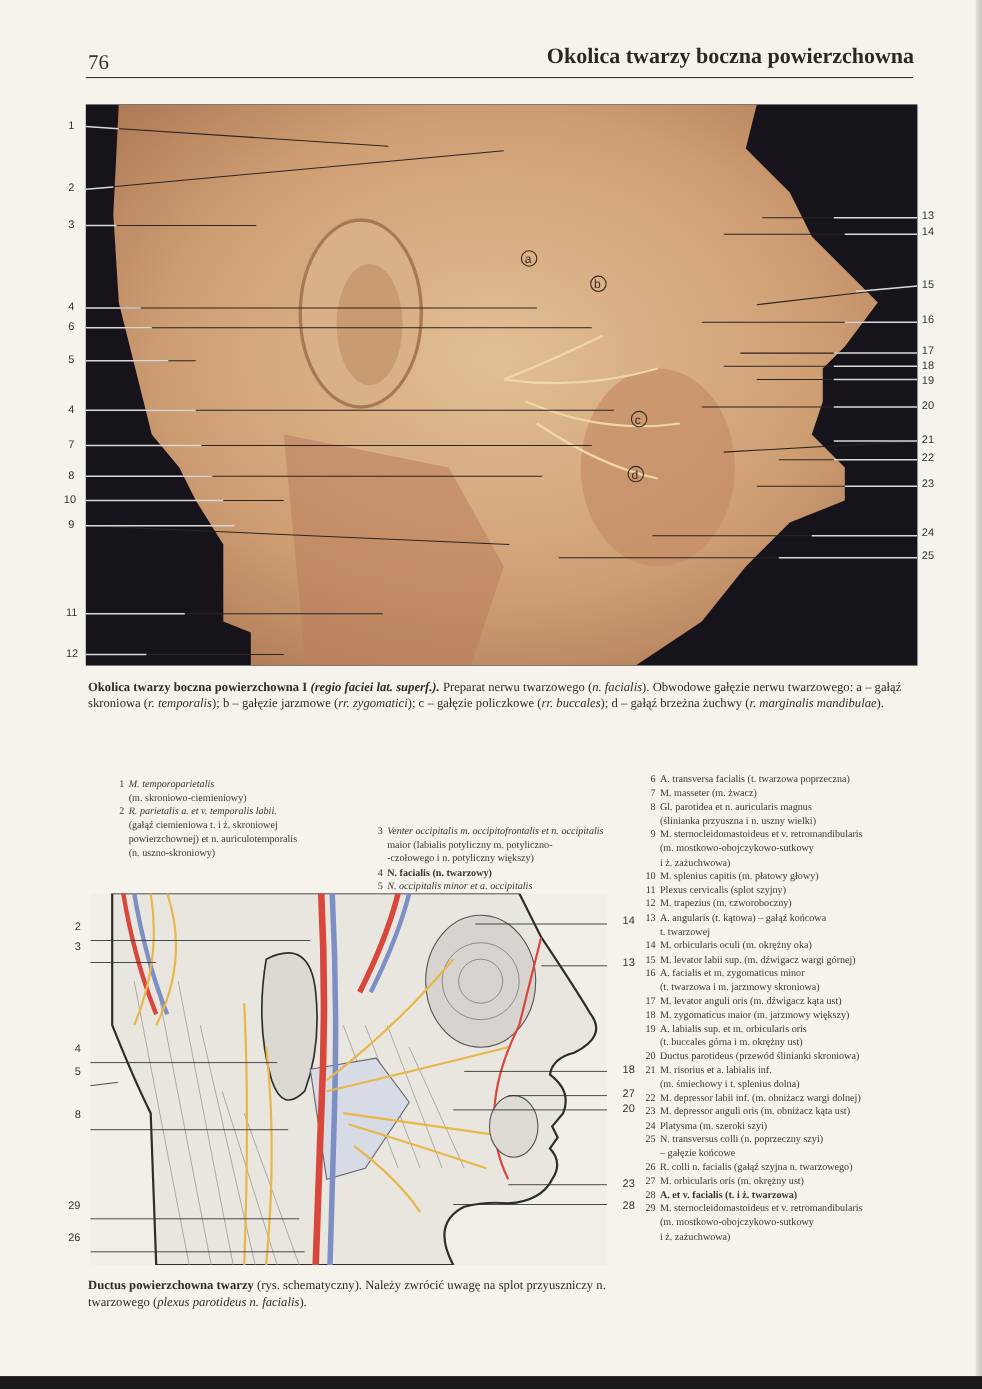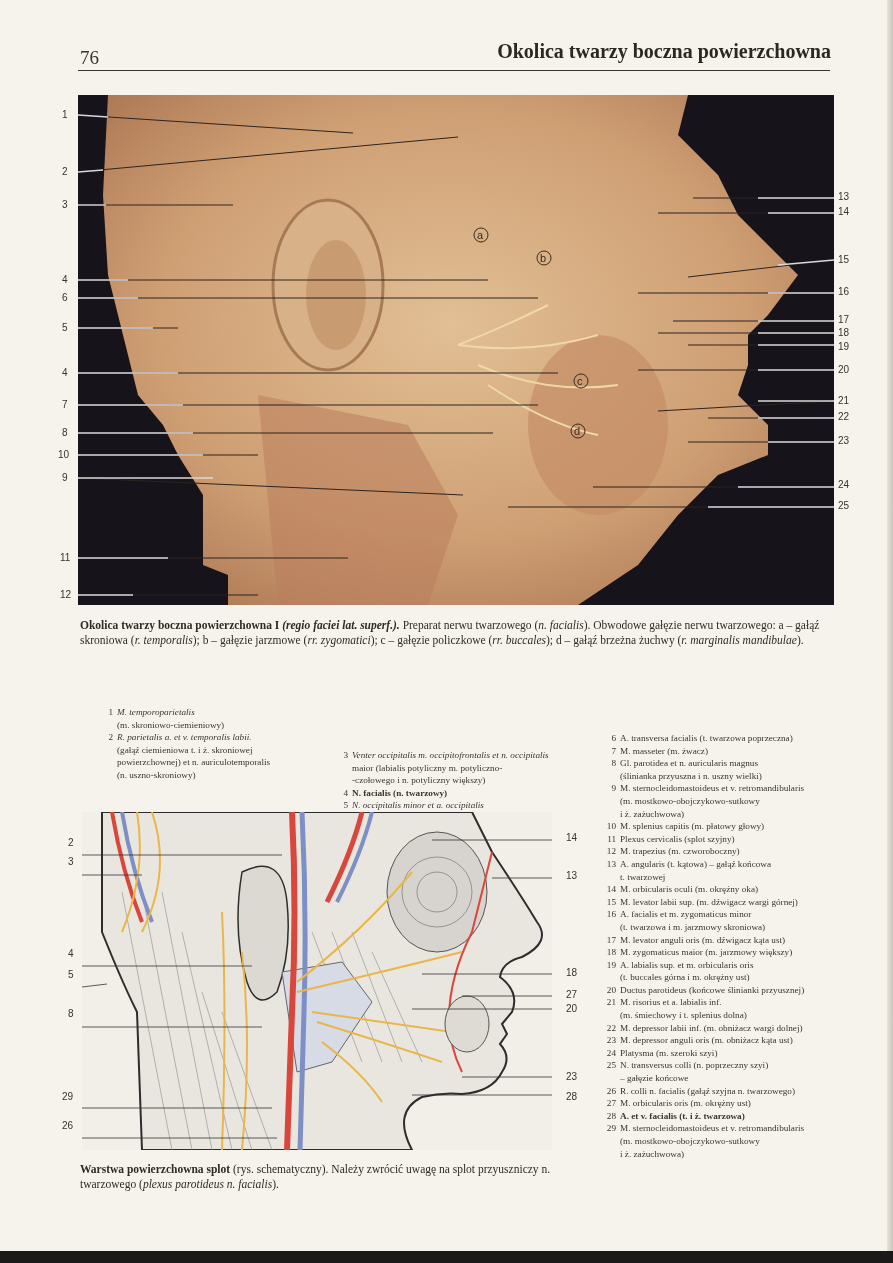--- a/index.html
+++ b/index.html
@@ -21,21 +21,21 @@
   .caption b{font-weight:bold;}
   .caption i{font-style:italic;}
   .cap1{left:80px;top:618px;width:760px;}
 
   .legend{position:absolute;font-size:9.2px;line-height:12.6px;color:#3a3430;}
   .legend .it{font-style:italic;}
   .legend .num{display:inline-block;width:12px;text-align:right;margin-right:4px;}
   .legend .cont{padding-left:16px;}
   .leg-col1{left:87px;top:706px;width:250px;margin-left:14px;}
   .leg-col2{left:336px;top:702px;width:260px;margin-top:47px;}
-  .leg-col3{left:604px;top:702px;width:265px;margin-top:30px;}
+  .leg-col3{left:584px;top:702px;width:265px;}
 
   .drawing{position:absolute;left:82px;top:812px;width:470px;height:338px;background:#f2efe8;overflow:hidden;}
   .dlbl{position:absolute;font-family:"Liberation Sans","DejaVu Sans",sans-serif;font-size:10px;color:#333;}
   .cap2{left:80px;top:1162px;width:520px;}
 </style>
 </head>
 <body>
 
 <div class="edge-right"></div>
 <div class="edge-bottom"></div>
@@ -203,21 +203,21 @@
   <div><span class="num">13</span><span>A. angularis (t. kątowa) – gałąź końcowa</span></div>
   <div class="cont">t. twarzowej</div>
   <div><span class="num">14</span><span>M. orbicularis oculi (m. okrężny oka)</span></div>
   <div><span class="num">15</span><span>M. levator labii sup. (m. dźwigacz wargi górnej)</span></div>
   <div><span class="num">16</span><span>A. facialis et m. zygomaticus minor</span></div>
   <div class="cont">(t. twarzowa i m. jarzmowy skroniowa)</div>
   <div><span class="num">17</span><span>M. levator anguli oris (m. dźwigacz kąta ust)</span></div>
   <div><span class="num">18</span><span>M. zygomaticus maior (m. jarzmowy większy)</span></div>
   <div><span class="num">19</span><span>A. labialis sup. et m. orbicularis oris</span></div>
   <div class="cont">(t. buccales górna i m. okrężny ust)</div>
-  <div><span class="num">20</span><span>Ductus parotideus (końcowe ślinianki przyusznej)</span></div>
+  <div><span class="num">20</span><span>Ductus parotideus (przewód ślinianki skroniowa)</span></div>
   <div><span class="num">21</span><span>M. risorius et a. labialis inf.</span></div>
   <div class="cont">(m. śmiechowy i t. splenius dolna)</div>
   <div><span class="num">22</span><span>M. depressor labii inf. (m. obniżacz wargi dolnej)</span></div>
   <div><span class="num">23</span><span>M. depressor anguli oris (m. obniżacz kąta ust)</span></div>
   <div><span class="num">24</span><span>Platysma (m. szeroki szyi)</span></div>
   <div><span class="num">25</span><span>N. transversus colli (n. poprzeczny szyi)</span></div>
   <div class="cont">– gałęzie końcowe</div>
   <div><span class="num">26</span><span>R. colli n. facialis (gałąź szyjna n. twarzowego)</span></div>
   <div><span class="num">27</span><span>M. orbicularis oris (m. okrężny ust)</span></div>
   <div><span class="num">28</span><b>A. et v. facialis (t. i ż. twarzowa)</b></div>
@@ -303,13 +303,13 @@
 <div class="dlbl" style="left:62px;top:1120px">26</div>
 
 <div class="dlbl" style="left:566px;top:832px">14</div>
 <div class="dlbl" style="left:566px;top:870px">13</div>
 <div class="dlbl" style="left:566px;top:967px">18</div>
 <div class="dlbl" style="left:566px;top:989px">27</div>
 <div class="dlbl" style="left:566px;top:1003px">20</div>
 <div class="dlbl" style="left:566px;top:1071px">23</div>
 <div class="dlbl" style="left:566px;top:1091px">28</div>
 
-<div class="caption cap2"><b>Warstwa powierzchowna splot</b><span> (rys. schematyczny). Należy zwrócić uwagę na splot przyuszniczy n. twarzowego (</span><i>plexus parotideus n. facialis</i><span>).</span></div>
+<div class="caption cap2"><b>Ductus powierzchowna twarzy</b><span> (rys. schematyczny). Należy zwrócić uwagę na splot przyuszniczy n. twarzowego (</span><i>plexus parotideus n. facialis</i><span>).</span></div>
 
 </body></html>

